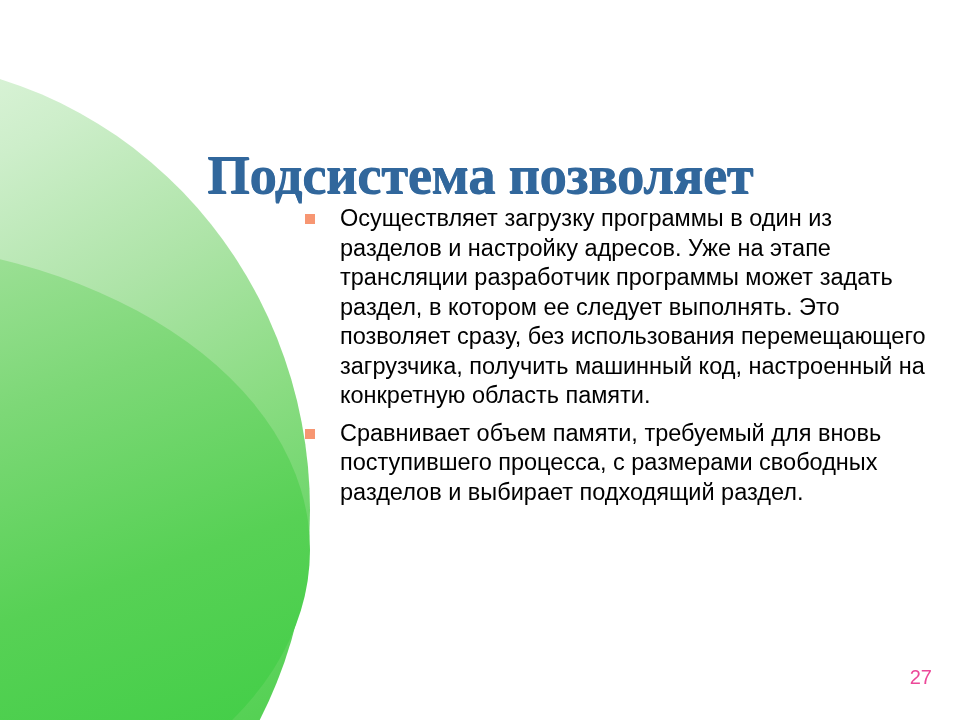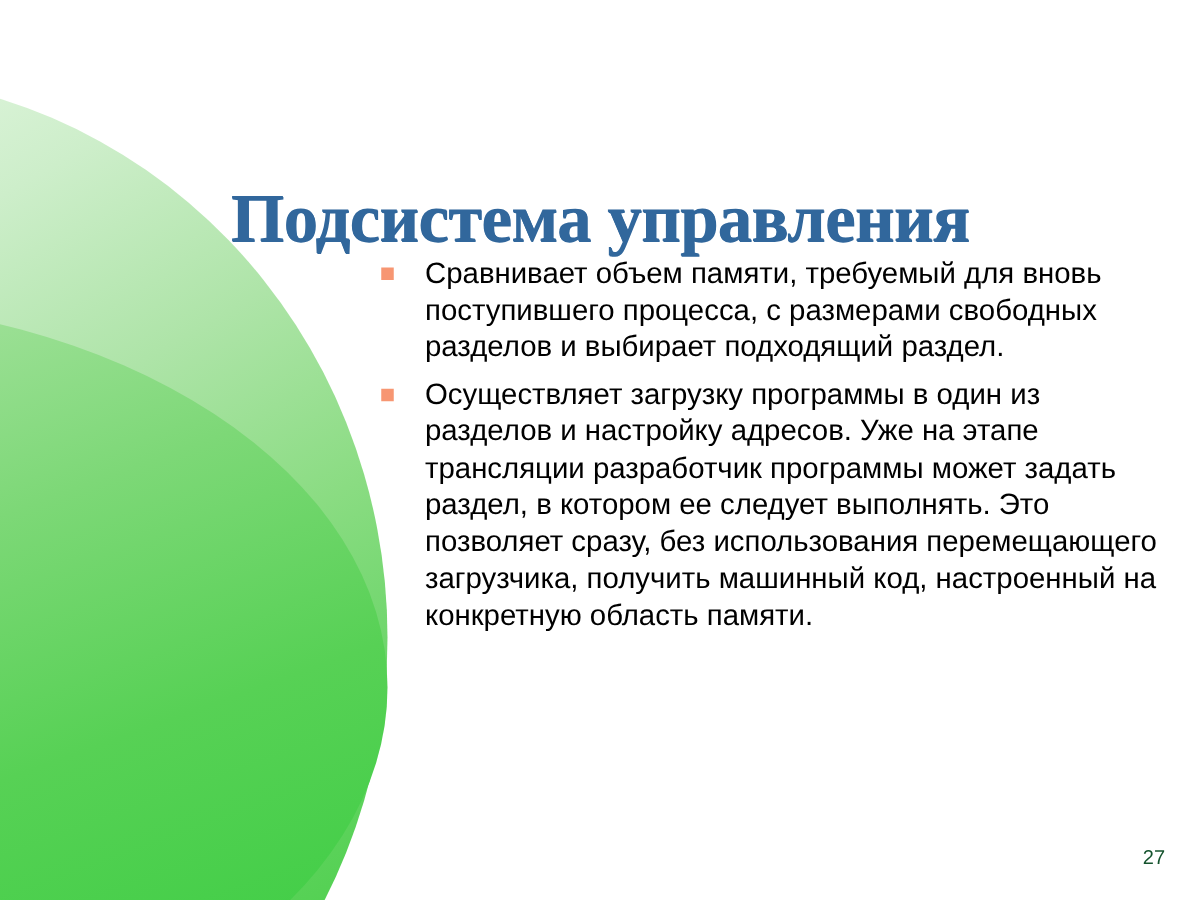--- a/index.html
+++ b/index.html
@@ -106,48 +106,48 @@
     font-family: "Liberation Sans", sans-serif;
     font-size: 23.5px;
     line-height: 29.5px;
     text-align: left;
   }
 
   
   #page-number {
     position: absolute;
     right: 28px;
-    bottom: 22px;
-    color: #14532d;
+    bottom: 32px;
+    color: #ec4899;
     font-family: "Liberation Sans", sans-serif;
-    font-size: 16px;
+    font-size: 20px;
     line-height: 22px;
   }
 </style>
 </head>
 <body>
 
 <div id="slide">
 
   <div id="deco-ellipse"></div>
   <div id="deco-ellipse-2"></div>
 
   <h1 id="title">
-    <span class="line line-1">Подсистема управления</span>
+    <span class="line line-1">Подсистема позволяет</span>
   </h1>
 
   <div id="body">
 
     <div class="bullet-row">
       <span class="bullet-marker"></span>
-      <span class="bullet-text">Сравнивает объем памяти, требуемый для вновь поступившего процесса, с размерами свободных разделов и выбирает подходящий раздел.</span>
+      <span class="bullet-text">Осуществляет загрузку программы в один из разделов и настройку адресов. Уже на этапе трансляции разработчик программы может задать раздел, в котором ее следует выполнять. Это позволяет сразу, без использования перемещающего загрузчика, получить машинный код, настроенный на конкретную область памяти.</span>
     </div>
 
     <div class="bullet-row">
       <span class="bullet-marker"></span>
-      <span class="bullet-text">Осуществляет загрузку программы в один из разделов и настройку адресов. Уже на этапе трансляции разработчик программы может задать раздел, в котором ее следует выполнять. Это позволяет сразу, без использования перемещающего загрузчика, получить машинный код, настроенный на конкретную область памяти.</span>
+      <span class="bullet-text">Сравнивает объем памяти, требуемый для вновь поступившего процесса, с размерами свободных разделов и выбирает подходящий раздел.</span>
     </div>
 
   </div>
 
   <div id="page-number">27</div>
 
 </div>
 
 </body></html>

